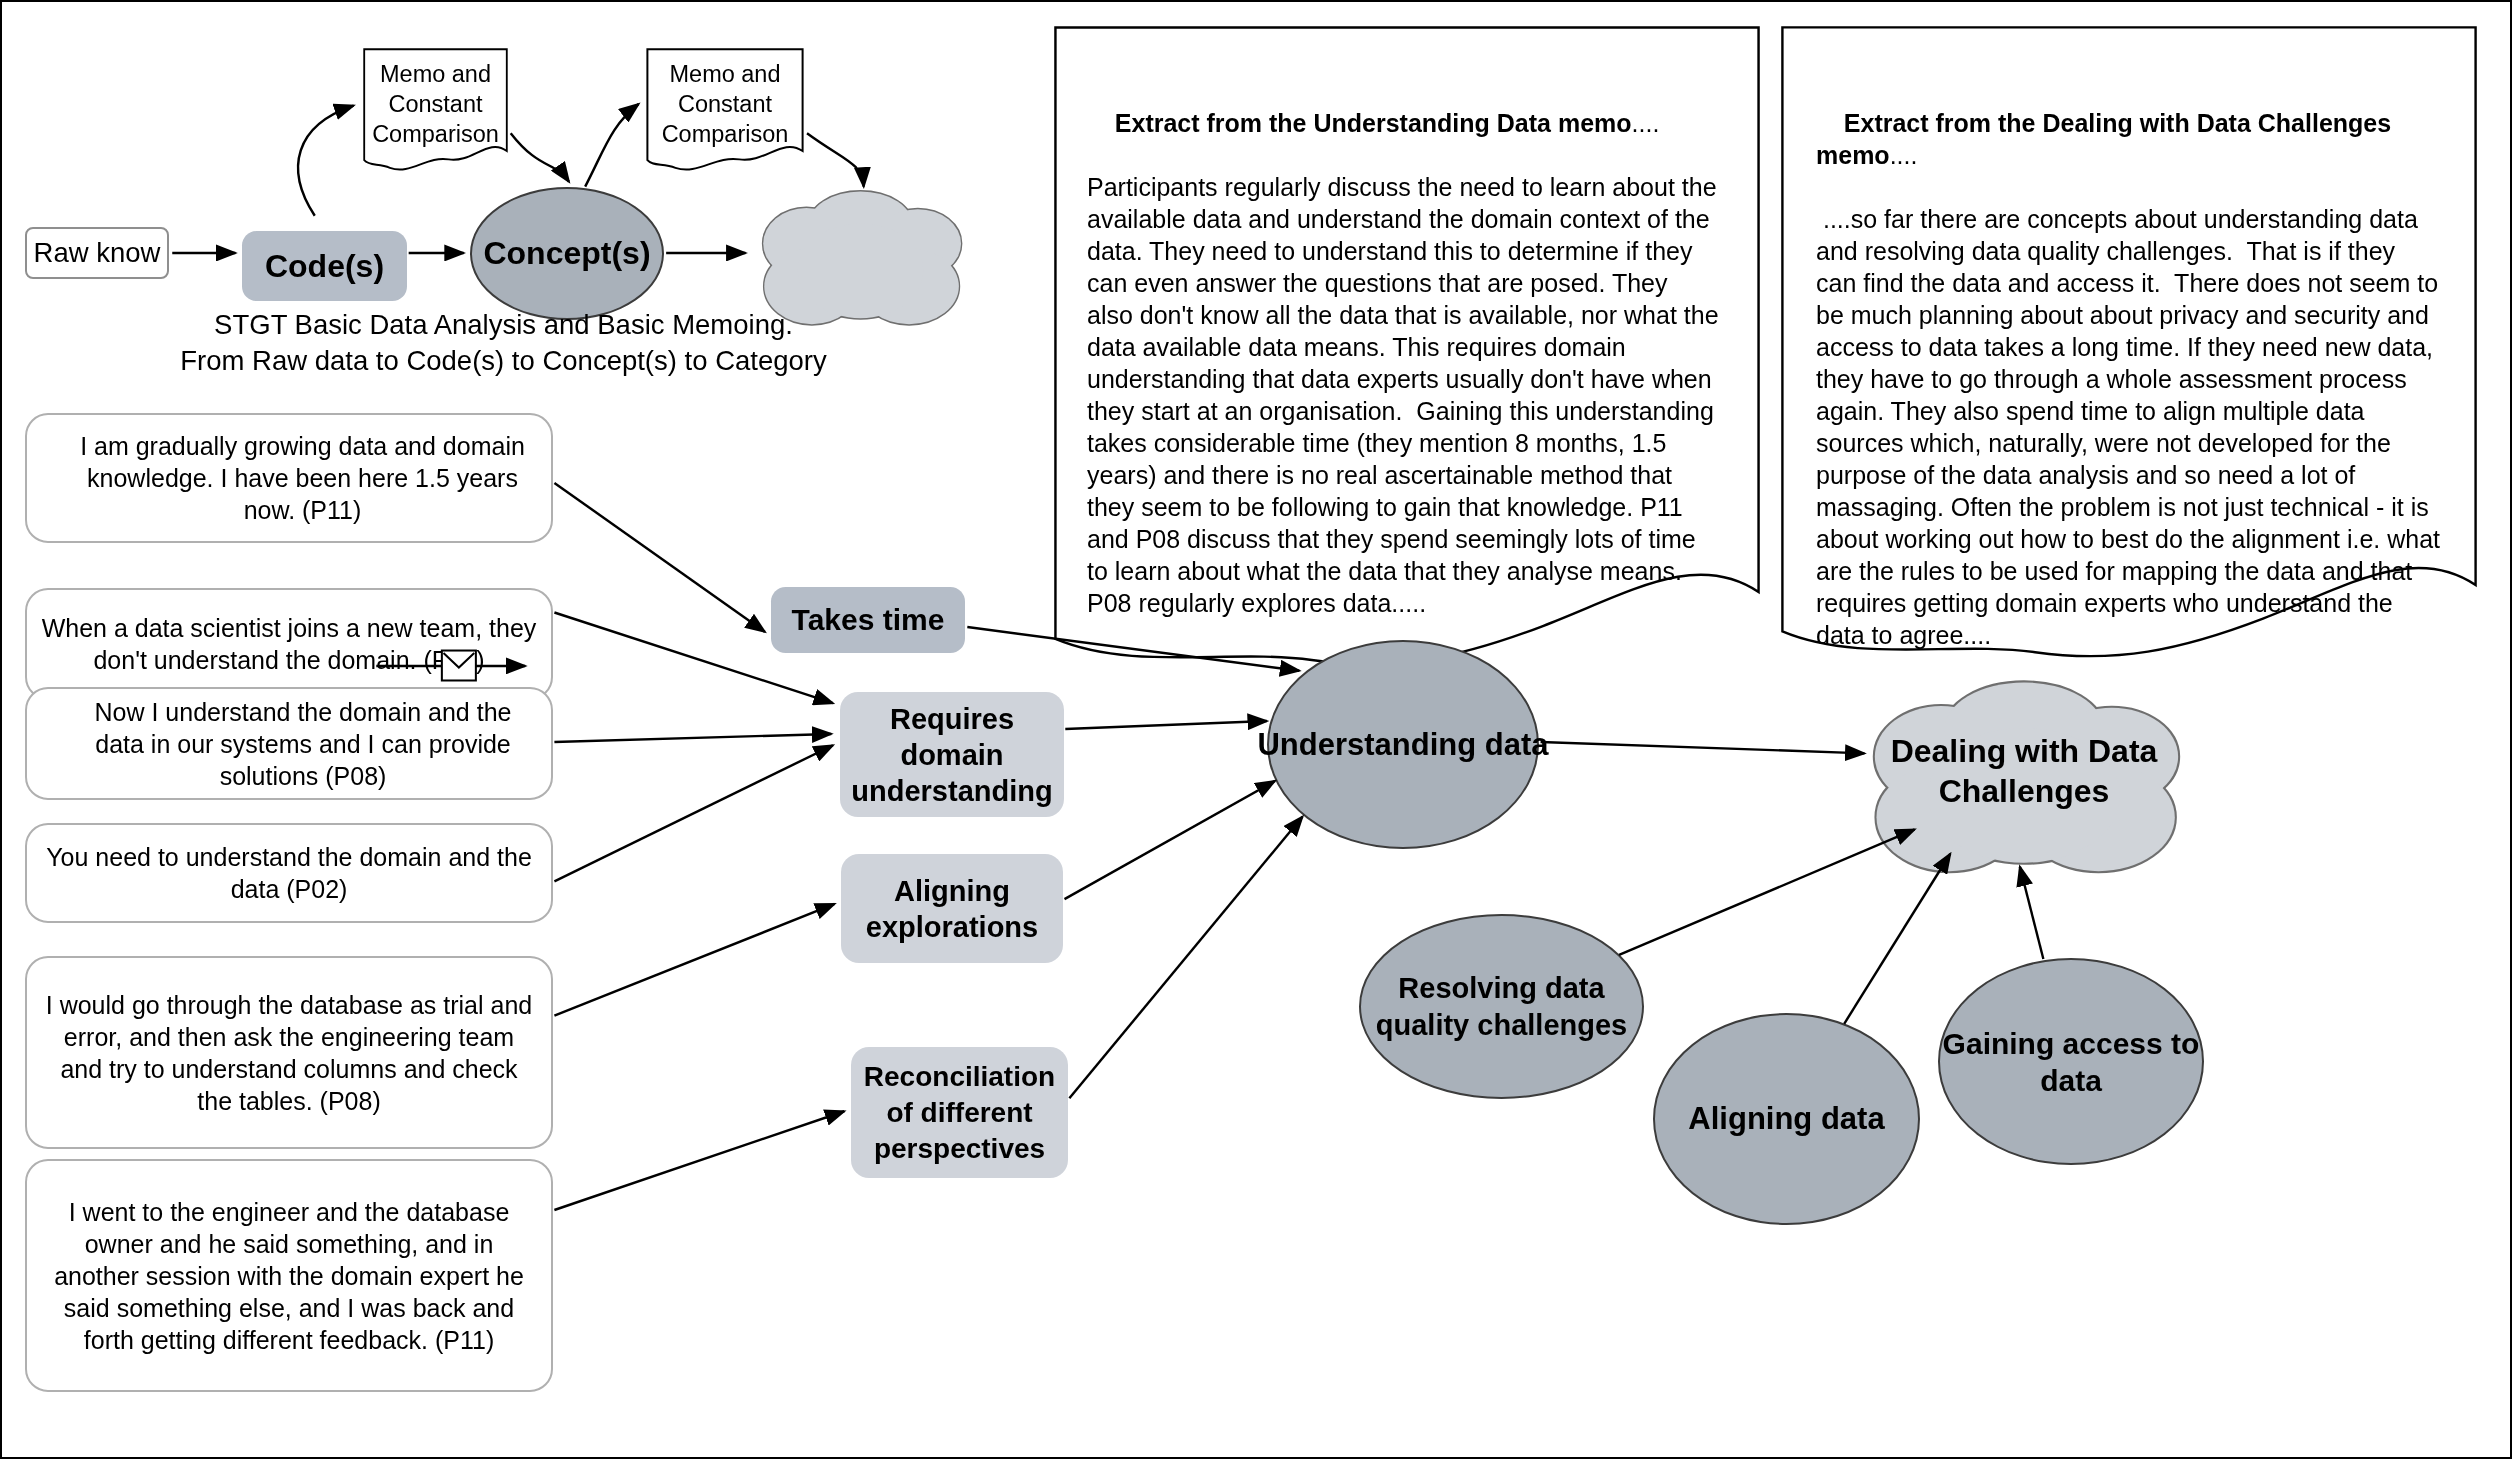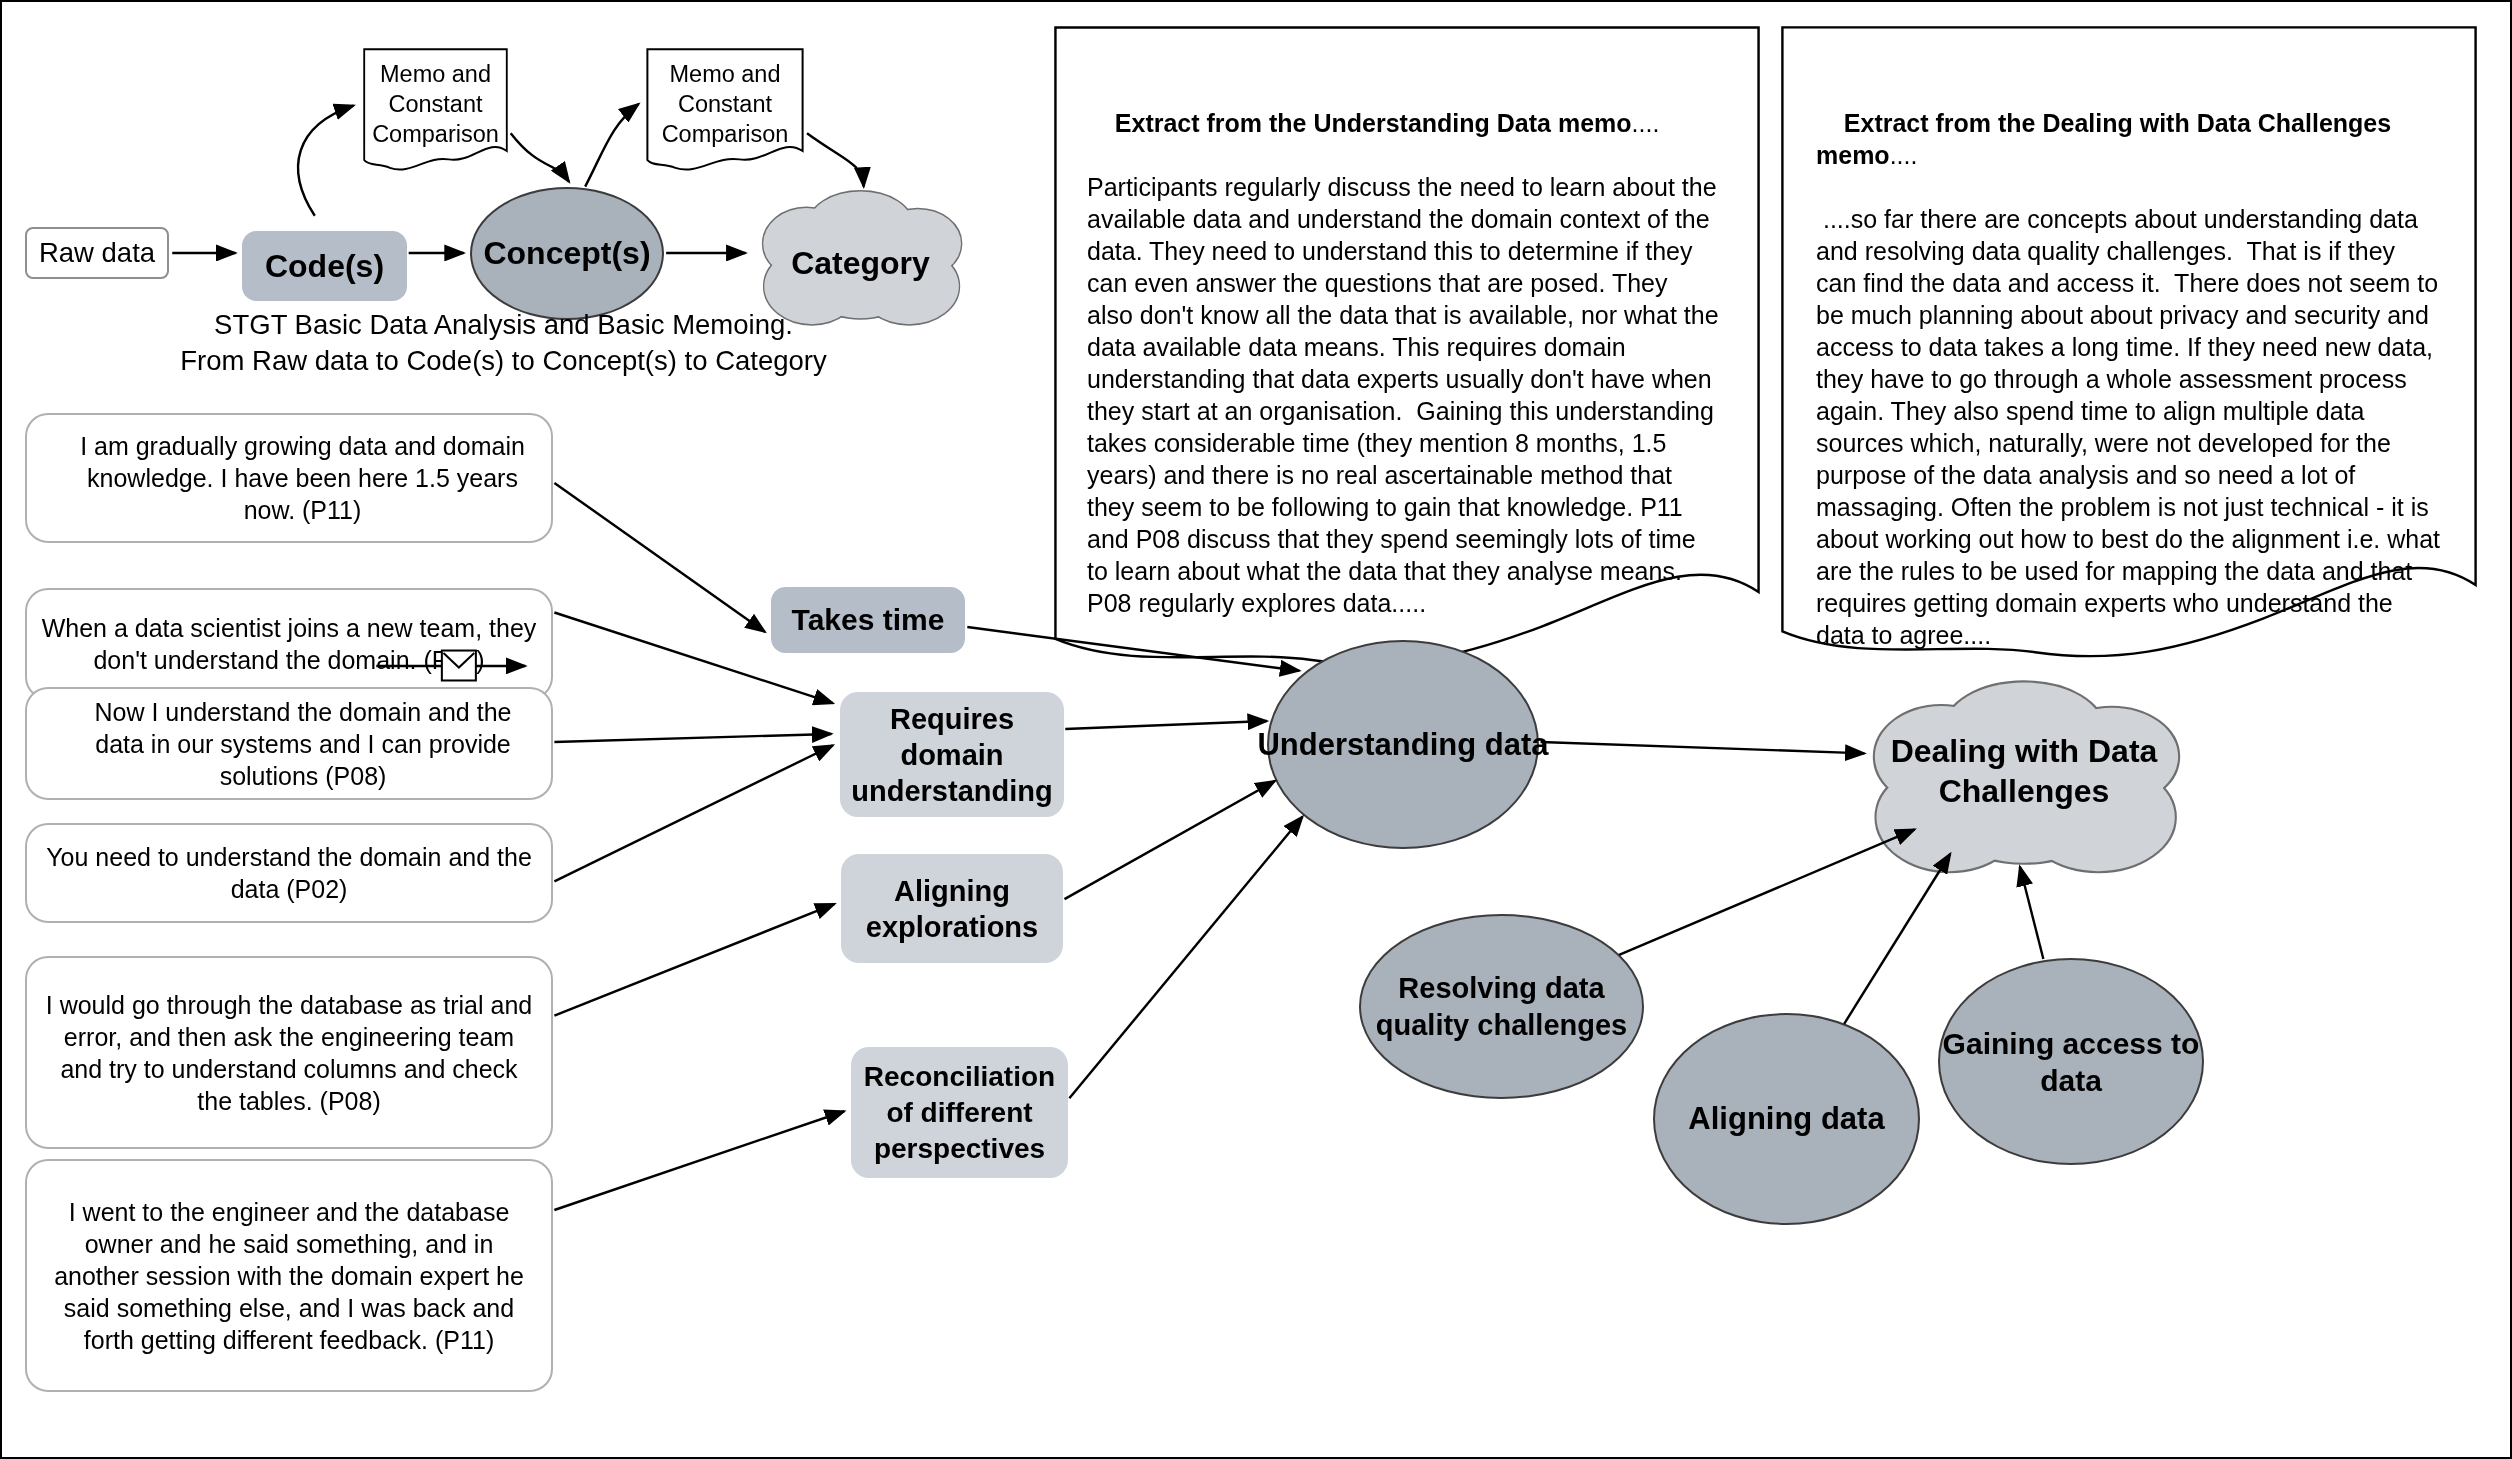--- a/index.html
+++ b/index.html
@@ -55,21 +55,21 @@
   .memo-text b{font-weight:bold;}
   .arrow-line{stroke:var(--arrow);stroke-width:3;fill:none;}
   .nowrap{white-space:nowrap;}
 </style>
 </head>
 <body>
 
 <div id="canvas">
 
   <div class="abs center" style="left:23px;top:225px;width:144px;height:52px;background:#fff;border:2px solid #8f8f8f;border-radius:8px;font-size:27.5px;">
-      <span>Raw data</span>
+      <span>Raw know</span>
     </div>
 
   <div class="abs center code-box" style="left:240px;top:229px;width:165px;height:70px;background:var(--node-dark-gray);font-size:32px;">
       <span>Code(s)</span>
     </div>
 
   <div class="abs center ellipse" style="left:468px;top:185px;width:194px;height:133px;font-size:32px;">
       <span>Concept(s)</span>
     </div>
 
@@ -84,23 +84,20 @@
     </g>
     <g>
       <ellipse class="cloud-fill" cx="55" cy="52" rx="40" ry="30"></ellipse>
       <ellipse class="cloud-fill" cx="105" cy="36" rx="48" ry="28"></ellipse>
       <ellipse class="cloud-fill" cx="158" cy="52" rx="40" ry="29"></ellipse>
       <ellipse class="cloud-fill" cx="60" cy="88" rx="44" ry="32"></ellipse>
       <ellipse class="cloud-fill" cx="150" cy="88" rx="46" ry="32"></ellipse>
       <ellipse class="cloud-fill" cx="105" cy="75" rx="58" ry="40"></ellipse>
     </g>
   </svg>
-  <div class="abs center" style="left:745px;top:188px;width:227px;height:146px;font-weight:bold;font-size:32px;">
-      <span>Category</span>
-    </div>
 
   <svg class="shape-svg" style="left:360px;top:45px;" width="147" height="130" viewBox="0 0 200 170" preserveAspectRatio="none">
     <path class="doc-path-small" d="M3,3 H197 V136 C172,118 150,152 118,147 C88,142 66,168 38,158 C22,152 10,156 3,148 Z"></path>
   </svg>
   <div class="abs center" style="left:363px;top:55px;width:141px;height:94px;font-size:23.5px;line-height:30px;">
       <span>Memo and Constant Comparison</span>
     </div>
 
   <svg class="shape-svg" style="left:643px;top:45px;" width="160" height="130" viewBox="0 0 200 170" preserveAspectRatio="none">
     <path class="doc-path-small" d="M3,3 H197 V136 C172,118 150,152 118,147 C88,142 66,168 38,158 C22,152 10,156 3,148 Z"></path>

